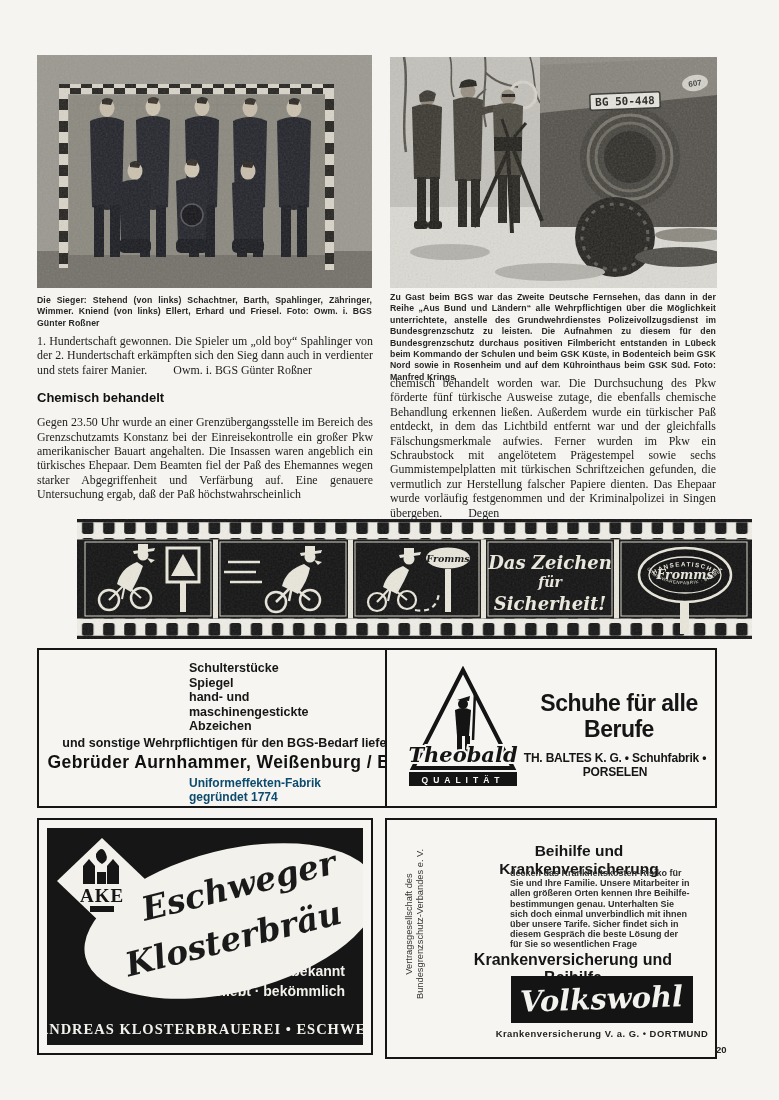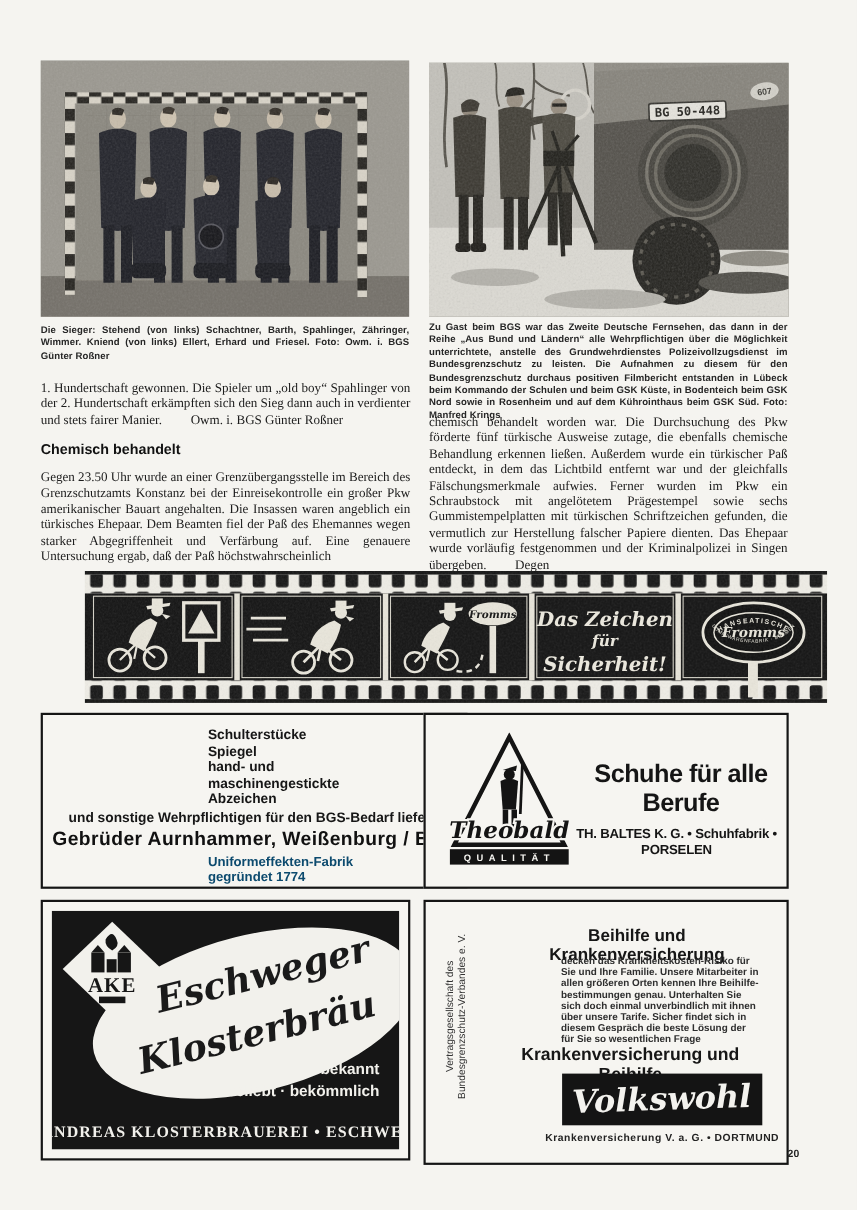--- a/index.html
+++ b/index.html
@@ -212,21 +212,21 @@
       </g>
       <rect width="327" height="231" filter="url(#grain)" opacity="0.2"></rect>
     </svg>
   </div>
 
   
   <div class="caption" style="left:37px;top:295px;width:335px;">Die Sieger: Stehend (von links) Schachtner, Barth, Spahlinger, Zähringer, Wimmer. Kniend (von links) Ellert, Erhard und Friesel. Foto: Owm. i. BGS Günter Roßner</div>
   <div class="caption" style="left:390px;top:292px;width:326px;">Zu Gast beim BGS war das Zweite Deutsche Fernsehen, das dann in der Reihe „Aus Bund und Ländern“ alle Wehrpflichtigen über die Möglichkeit unterrichtete, anstelle des Grundwehrdienstes Polizeivollzugsdienst im Bundesgrenzschutz zu leisten. Die Aufnahmen zu diesem für den Bundesgrenzschutz durchaus positiven Filmbericht entstanden in Lübeck beim Kommando der Schulen und beim GSK Küste, in Bodenteich beim GSK Nord sowie in Rosenheim und auf dem Kührointhaus beim GSK Süd. Foto: Manfred Krings</div>
 
   
-  <div class="abs bodytext" style="left:37px;top:345px;width:336px;">
+  <div class="abs bodytext" style="left:37px;top:334px;width:336px;">
     <p><span>1. Hundertschaft gewonnen. Die Spieler um „old boy“ Spahlinger von der 2. Hundertschaft erkämpften sich den Sieg dann auch in verdienter und stets fairer Manier.</span><span class="byline">Owm. i. BGS Günter Roßner</span></p>
     <h3 class="subhead">Chemisch behandelt</h3>
     <p>Gegen 23.50 Uhr wurde an einer Grenzübergangsstelle im Bereich des Grenzschutzamts Konstanz bei der Einreisekontrolle ein großer Pkw amerikanischer Bauart angehalten. Die Insassen waren angeblich ein türkisches Ehepaar. Dem Beamten fiel der Paß des Ehemannes wegen starker Abgegriffenheit und Verfärbung auf. Eine genauere Untersuchung ergab, daß der Paß höchstwahrscheinlich</p>
   </div>
 
   
   <div class="abs bodytext" style="left:390px;top:376px;width:326px;">
     <p><span>chemisch behandelt worden war. Die Durchsuchung des Pkw förderte fünf türkische Ausweise zutage, die ebenfalls chemische Behandlung erkennen ließen. Außerdem wurde ein türkischer Paß entdeckt, in dem das Lichtbild entfernt war und der gleichfalls Fälschungsmerkmale aufwies. Ferner wurden im Pkw ein Schraubstock mit angelötetem Prägestempel sowie sechs Gummistempelplatten mit türkischen Schriftzeichen gefunden, die vermutlich zur Herstellung falscher Papiere dienten. Das Ehepaar wurde vorläufig festgenommen und der Kriminalpolizei in Singen übergeben.</span><span class="byline">Degen</span></p>
   </div>
 

